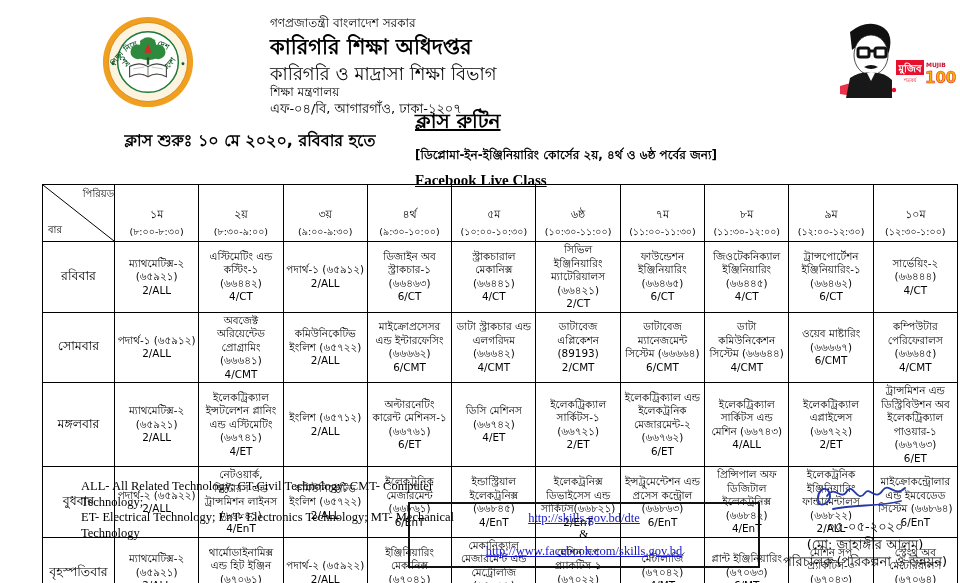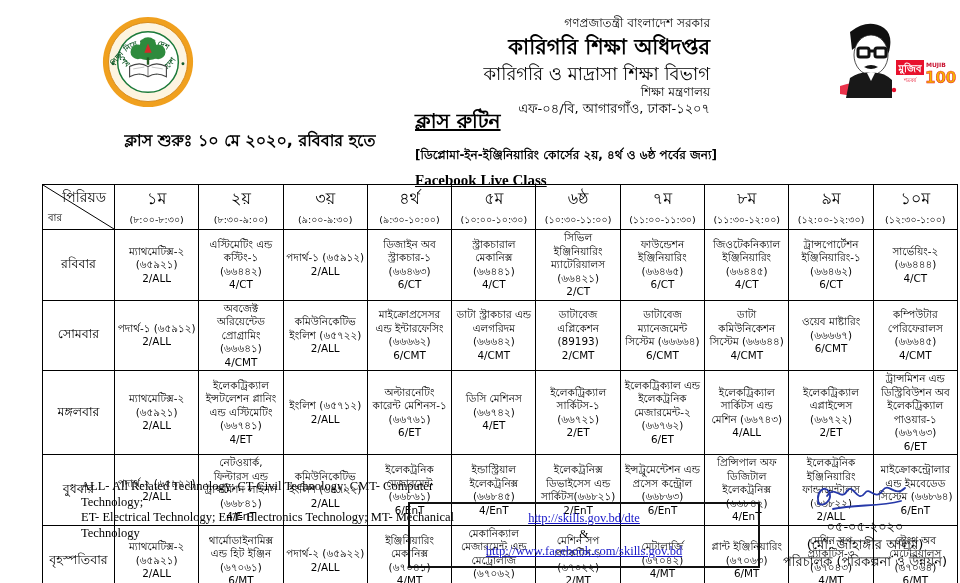--- a/index.html
+++ b/index.html
@@ -2,46 +2,46 @@
 <html style="--link-color: #1515c8;"><head>
 <meta charset="utf-8">
 <style>
   html,body{margin:0;padding:0;background:#888;}
   .page{position:relative;width:960px;height:583px;background:#ffffff;margin:0 auto;
         font-family:"DejaVu Sans",sans-serif;color:#000;overflow:hidden;}
 
   
   .logo-left{position:absolute;left:102px;top:16px;width:92px;height:92px;}
   .logo-right{position:absolute;left:834px;top:20px;width:122px;height:80px;text-align:right;}
-  .header-center{position:absolute;left:270px;top:16px;width:440px;text-align:right;line-height:1.3;}
+  .header-center{position:absolute;left:270px;top:16px;width:440px;text-align:left;line-height:1.3;}
   .h-govt{font-size:12px;}
   .h-directorate{font-size:21px;font-weight:bold;margin:2px 0 1px;}
   .h-division{font-size:18px;}
   .h-ministry{font-size:12px;}
   .h-address{font-size:13px;}
 
   .start-text{position:absolute;left:70px;top:128px;width:360px;text-align:center;
               font-size:16px;font-weight:bold;}
   .routine-block{position:absolute;left:415px;top:106px;width:350px;}
   .routine-title{font-size:20px;font-weight:bold;text-decoration:underline;}
   .course-note{font-size:12px;font-weight:bold;margin-top:7px;}
   .live-label{margin-top:6px;font-family:"Liberation Serif",serif;font-size:15px;
               font-weight:bold;text-decoration:underline;}
 
   
   table.routine{position:absolute;left:42px;top:184px;width:916px;border-collapse:collapse;
                 table-layout:fixed;}
   table.routine th,table.routine td{border:1px solid #000;text-align:center;vertical-align:middle;
                 padding:1px 2px;font-weight:normal;}
   tr.period-row{height:28px;}
-  .p-name{font-size:16px;}
+  .p-name{font-size:11px;margin-top:20px;}
   .p-time{font-size:9.5px;}
   th.corner{position:relative;padding:0;}
   th.corner svg{position:absolute;left:0;top:0;width:100%;height:100%;}
-  .corner-top{position:absolute;top:1px;right:8px;font-size:14px;}
+  .corner-top{position:absolute;top:1px;right:0;font-size:10px;}
   .corner-bottom{position:absolute;bottom:2px;left:5px;font-size:10px;}
   th.day{font-size:12.5px;}
   td.class-cell{font-size:10.4px;line-height:1.3;white-space:pre-line;}
   #routine-body tr:nth-child(1){height:44px;}
   #routine-body tr:nth-child(2){height:50px;}
   #routine-body tr:nth-child(3){height:57px;}
   #routine-body tr:nth-child(4){height:59px;}
   #routine-body tr:nth-child(5){height:53px;}
 
   

